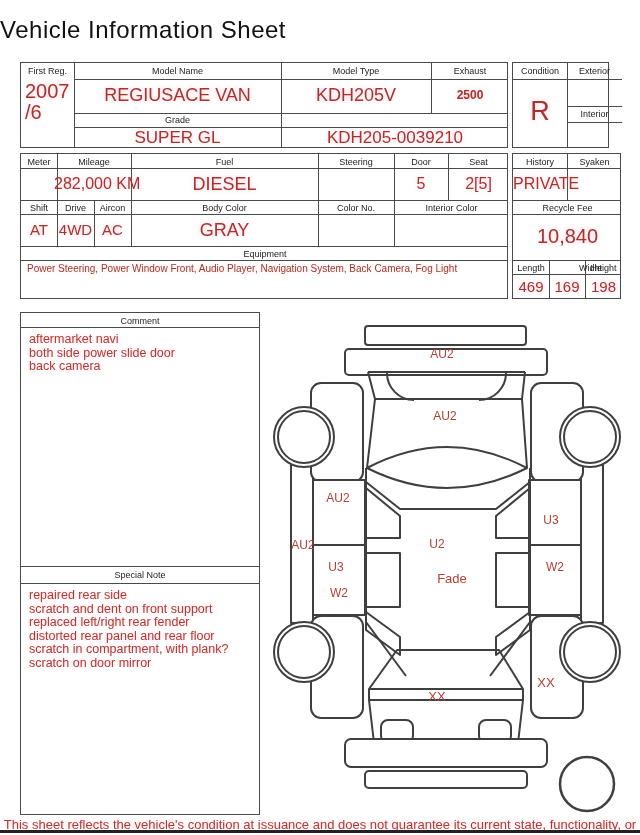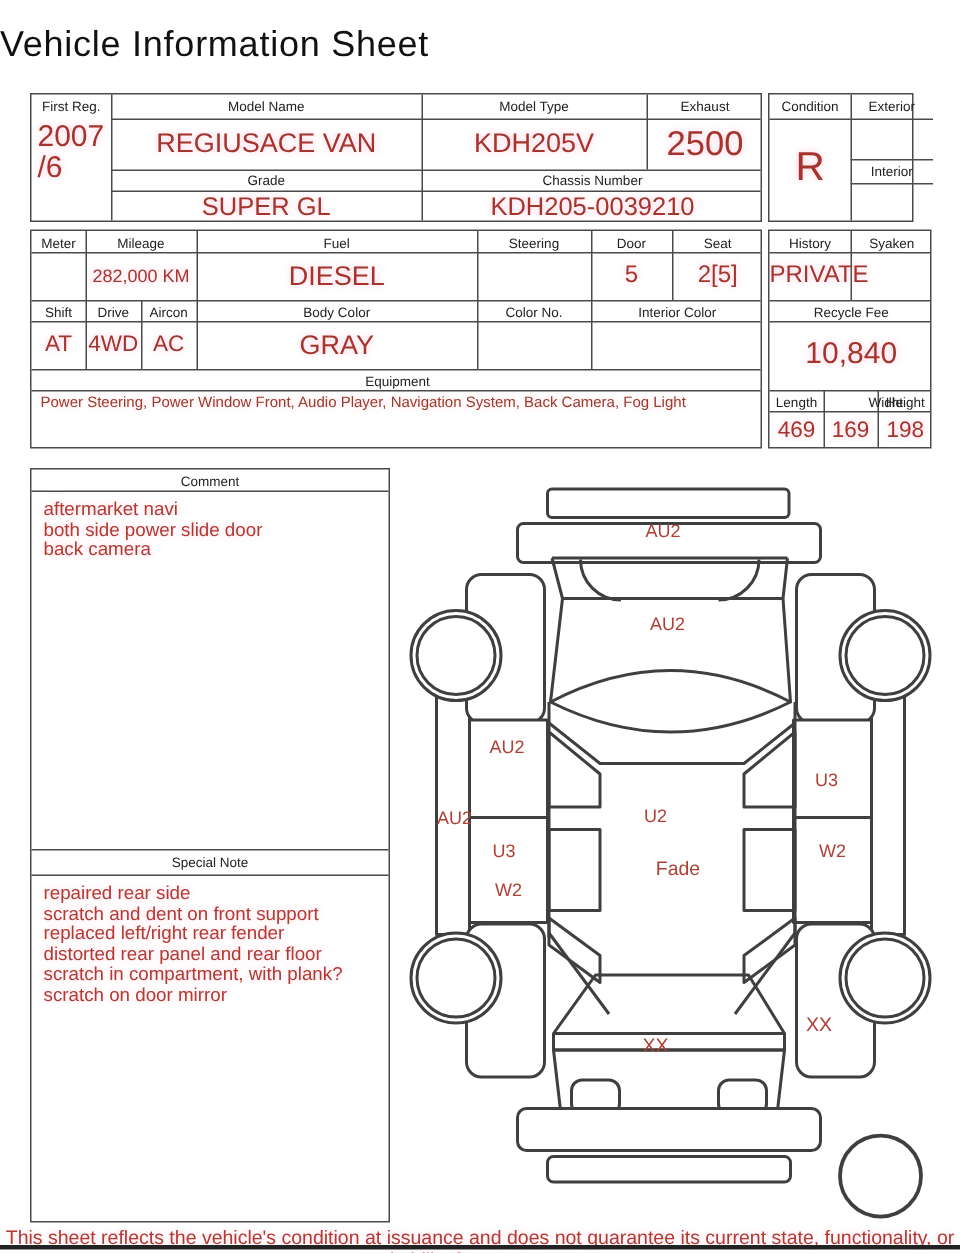--- a/index.html
+++ b/index.html
@@ -39,26 +39,25 @@
     <span>/6</span>
   </div>
 
   <div class="hdr" style="left:53px;top:2px;width:207px;">Model Name</div>
   <div class="val" style="left:53px;top:16px;width:207px;font-size:18px;line-height:33px;">REGIUSACE VAN</div>
 
   <div class="hdr" style="left:260px;top:2px;width:150px;">Model Type</div>
   <div class="val" style="left:260px;top:16px;width:150px;font-size:18px;line-height:33px;">KDH205V</div>
 
   <div class="hdr" style="left:410px;top:2px;width:78px;">Exhaust</div>
-  <div class="val" style="left:410px;top:16px;width:78px;font-size:23px;line-height:33px;">2500</div>
+  <div class="val" style="left:410px;top:16px;width:78px;font-size:12px;line-height:33px;font-weight:bold;">2500</div>
 
   <div class="hdr" style="left:53px;top:51px;width:207px;">Grade</div>
   <div class="val" style="left:53px;top:64px;width:207px;font-size:17px;line-height:21px;">SUPER GL</div>
 
-  <div class="hdr" style="left:260px;top:51px;width:228px;">Chassis Number</div>
   <div class="val" style="left:260px;top:64px;width:228px;font-size:17px;line-height:21px;">KDH205-0039210</div>
 </div>
 
 <div class="box" style="left:512px;top:62px;width:97px;height:86px;">
   <div class="vl" style="left:54px;top:0;height:84px;"></div>
   <div class="hl" style="left:0;top:16px;width:54px;"></div>
   <div class="hl" style="left:54px;top:16px;width:55px;"></div>
   <div class="hl" style="left:54px;top:43px;width:55px;"></div>
   <div class="hl" style="left:54px;top:59px;width:55px;"></div>
 
@@ -82,21 +81,21 @@
   <div class="vl" style="left:427px;top:0;height:46px;"></div>
   <div class="vl" style="left:73px;top:46px;height:46px;"></div>
 
   <div class="hdr" style="left:0;top:2px;width:36px;">Meter</div>
   <div class="hdr" style="left:36px;top:2px;width:74px;">Mileage</div>
   <div class="hdr" style="left:110px;top:2px;width:187px;">Fuel</div>
   <div class="hdr" style="left:297px;top:2px;width:76px;">Steering</div>
   <div class="hdr" style="left:373px;top:2px;width:54px;">Door</div>
   <div class="hdr" style="left:427px;top:2px;width:61px;">Seat</div>
 
-  <div class="val" style="left:33px;top:14px;width:80px;font-size:12px;line-height:32px;">282,000 KM</div>
+  <div class="val" style="left:33px;top:14px;width:80px;font-size:16px;line-height:32px;">282,000 KM</div>
   <div class="val" style="left:110px;top:14px;width:187px;font-size:18px;line-height:32px;">DIESEL</div>
   <div class="val" style="left:373px;top:14px;width:54px;font-size:16px;line-height:32px;">5</div>
   <div class="val" style="left:427px;top:14px;width:61px;font-size:16px;line-height:32px;">2[5]</div>
 
   <div class="hdr" style="left:0;top:48px;width:36px;">Shift</div>
   <div class="hdr" style="left:36px;top:48px;width:37px;">Drive</div>
   <div class="hdr" style="left:73px;top:48px;width:37px;">Aircon</div>
   <div class="hdr" style="left:110px;top:48px;width:187px;">Body Color</div>
   <div class="hdr" style="left:297px;top:48px;width:76px;">Color No.</div>
   <div class="hdr" style="left:373px;top:48px;width:115px;">Interior Color</div>

